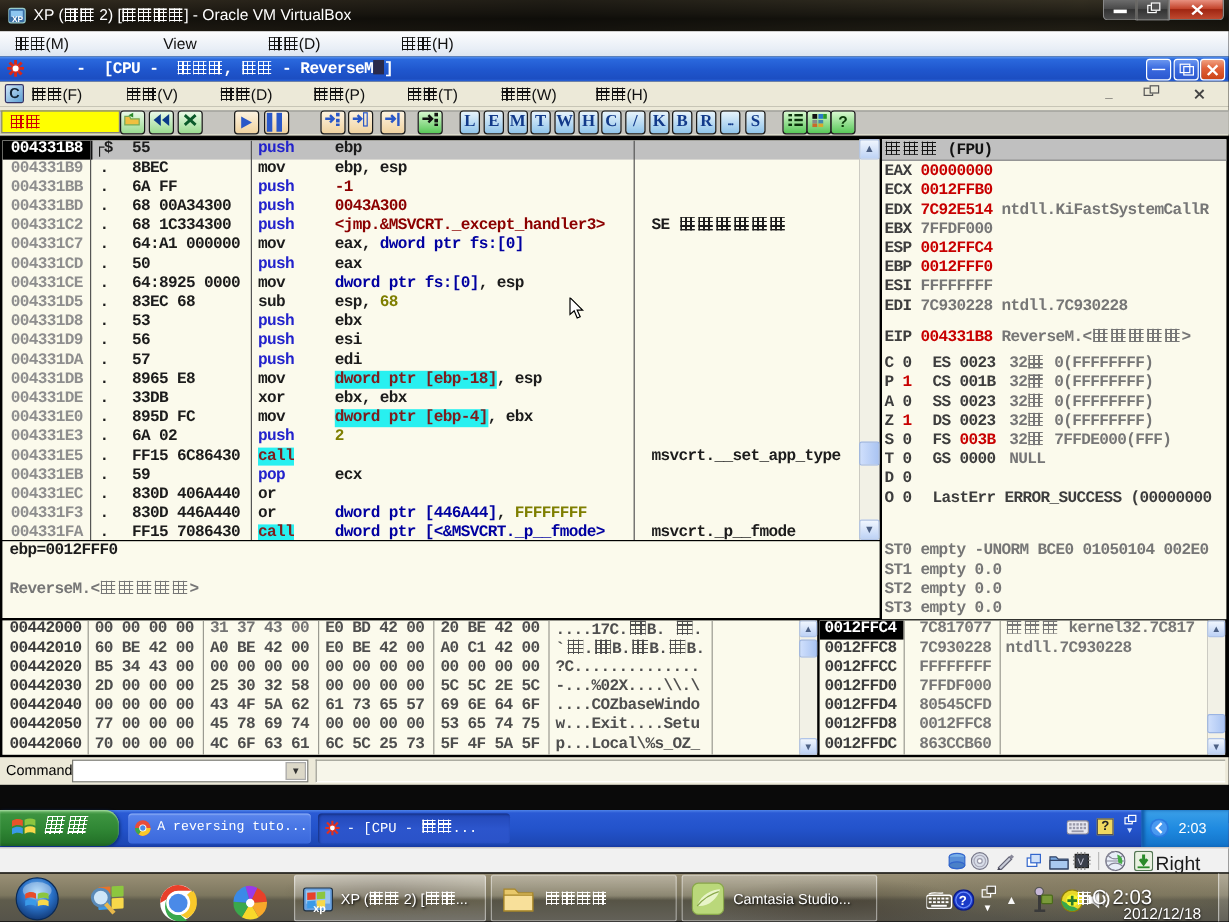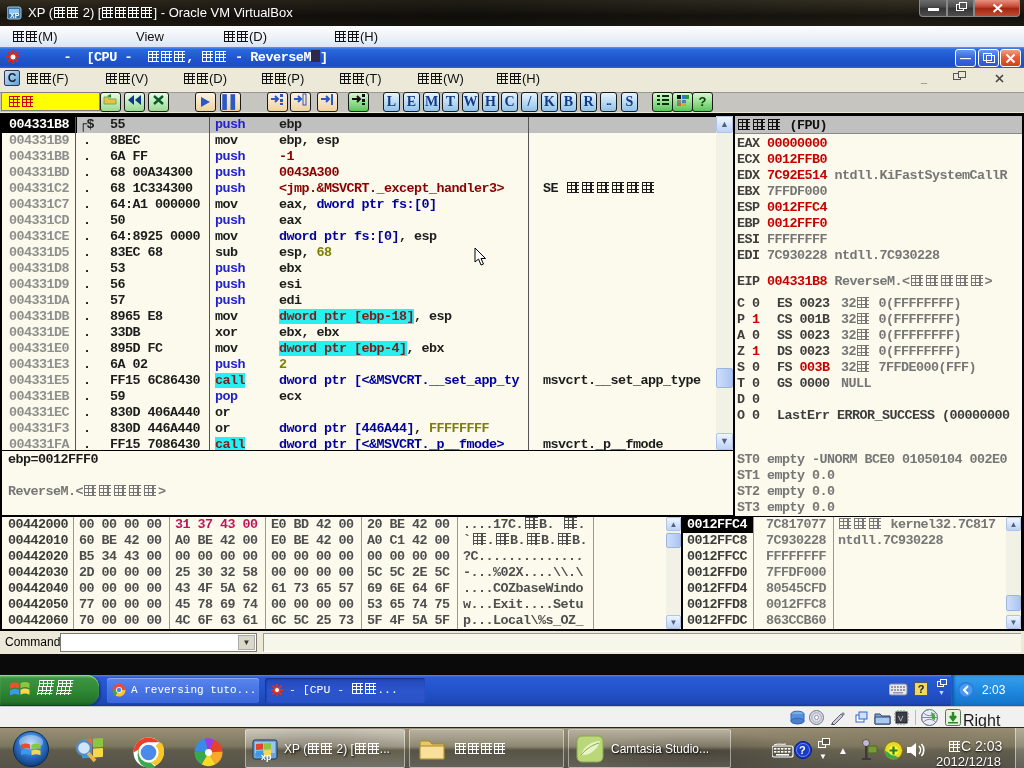--- a/index.html
+++ b/index.html
@@ -344,21 +344,20 @@
         <div class="ab mono" style="left:81px;top:0"><span class="blk">.</span></div>
         <div class="ab mono" style="left:108px;top:0"><span class="blk">6A 02</span></div>
         <div class="ab mono" style="left:213px;top:0"><span class="blu">push</span></div>
         <div class="ab mono" style="left:277px;top:0"><span class="olv">2</span></div>
       </div>
 <div class="row" style="left:0;top:256px;width:100%">
         <div class="ab mono" style="left:7px;top:0"><span class="adr">004331E5</span></div>
         <div class="ab mono" style="left:81px;top:0"><span class="blk">.</span></div>
         <div class="ab mono" style="left:108px;top:0"><span class="blk">FF15 6C86430</span></div>
         <div class="ab mono" style="left:213px;top:0"><span class="cyn">call</span></div>
-        <div class="ab mono" style="left:277px;top:0"><span class="nvy">dword ptr [&lt;&amp;MSVCRT.__set_app_ty</span></div>
         <div class="ab mono" style="left:541px;top:0"><span class="blk">msvcrt.__set_app_type</span></div>
       </div>
 <div class="row" style="left:0;top:272px;width:100%">
         <div class="ab mono" style="left:7px;top:0"><span class="adr">004331EB</span></div>
         <div class="ab mono" style="left:81px;top:0"><span class="blk">.</span></div>
         <div class="ab mono" style="left:108px;top:0"><span class="blk">59</span></div>
         <div class="ab mono" style="left:213px;top:0"><span class="blu">pop</span></div>
         <div class="ab mono" style="left:277px;top:0"><span class="blk">ecx</span></div>
       </div>
 <div class="row" style="left:0;top:288px;width:100%">
@@ -430,21 +429,21 @@
 <div class="ab mono gry" style="left:2px;top:384px">ST3 empty 0.0</div>
 </div>
 <div id="info" class="ab">
 <div class="ab mono blk" style="left:6px;top:1px">ebp=0012FFF0</div>
 <div class="ab mono gry" style="left:6px;top:33px">ReverseM.&lt;<i class="h"></i><i class="h"></i><i class="h"></i><i class="h"></i><i class="h"></i>&gt;</div>
 </div>
 <div id="dump" class="ab">
 <div class="row" style="left:0;top:0px;width:664px">
         <div class="ab mono dk" style="left:6px;top:0">00442000</div>
         <div class="ab mono" style="left:77px;top:0;color:#4e4e4e">00 00 00 00</div>
-        <div class="ab mono" style="left:173px;top:0;color:#be185d">31 37 43 00</div>
+        <div class="ab mono" style="left:173px;top:0;color:#737373">31 37 43 00</div>
         <div class="ab mono" style="left:269px;top:0;color:#4e4e4e">E0 BD 42 00</div>
         <div class="ab mono" style="left:365px;top:0;color:#4e4e4e">20 BE 42 00</div>
         <div class="ab mono" style="left:461px;top:0;color:#4e4e4e">....17C.<i class="h" style="width:13px;height:12px;margin:0 1px 0 2px"></i>B. <i class="h" style="width:13px;height:12px;margin:0 1px 0 2px"></i>.</div>
       </div>
 <div class="row" style="left:0;top:16px;width:664px">
         <div class="ab mono dk" style="left:6px;top:0">00442010</div>
         <div class="ab mono" style="left:77px;top:0;color:#4e4e4e">60 BE 42 00</div>
         <div class="ab mono" style="left:173px;top:0;color:#4e4e4e">A0 BE 42 00</div>
         <div class="ab mono" style="left:269px;top:0;color:#4e4e4e">E0 BE 42 00</div>
         <div class="ab mono" style="left:365px;top:0;color:#4e4e4e">A0 C1 42 00</div>
@@ -782,19 +781,19 @@
 <svg class="ab" style="left:884px;top:13px" width="19" height="19">
         <circle cx="9.5" cy="9.5" r="9" fill="#e8d82a" stroke="#8a7a0a"></circle>
         <path d="M9.5 9.5 m-9 0 a9 9 0 0 0 14 7 z" fill="#3aa84c"></path>
         <circle cx="9.5" cy="9.5" r="5" fill="#f8f82a"></circle>
         <path d="M9.5 5.5 v8 M5.5 9.5 h8" stroke="#2a7a2a" stroke-width="2.2"></path>
       </svg>
 <svg class="ab" style="left:906px;top:13px" width="20" height="18">
         <path d="M1 6 h4 l5-4 v14 l-5-4 h-4 z" fill="#fff"></path>
         <path d="M13 5 a6 6 0 0 1 0 8 M15.5 3 a9 9 0 0 1 0 12" stroke="#fff" stroke-width="1.6" fill="none"></path>
       </svg>
-<div class="ab" style="left:948px;top:10px;width:70px;color:#fff;font-size:14px;text-shadow:0 1px 2px #000;white-space:nowrap"><i class="hu"></i>C 2:03</div>
+<div class="ab" style="left:897px;top:10px;width:70px;color:#fff;font-size:17px;text-shadow:0 1px 2px #000;white-space:nowrap"><i class="hu"></i>C 2:03</div>
 <div class="ab" style="left:936px;top:26px;color:#fff;font-size:13px;text-shadow:0 1px 2px #000">2012/12/18</div>
 <div class="ab" style="left:1015px;top:0;width:9px;height:41px;background:linear-gradient(180deg,rgba(255,255,255,.25),rgba(255,255,255,.08));border-left:1px solid rgba(255,255,255,.5)"></div>
 </div>
 <svg class="ab" style="left:474px;top:248px" width="14" height="20">
       <path d="M1 0 L1 14 L4.5 11 L7 17 L9.5 16 L7 10.5 L11.5 10.5 Z" fill="#fff" stroke="#000"></path>
     </svg>
 </div>
 </body></html>

